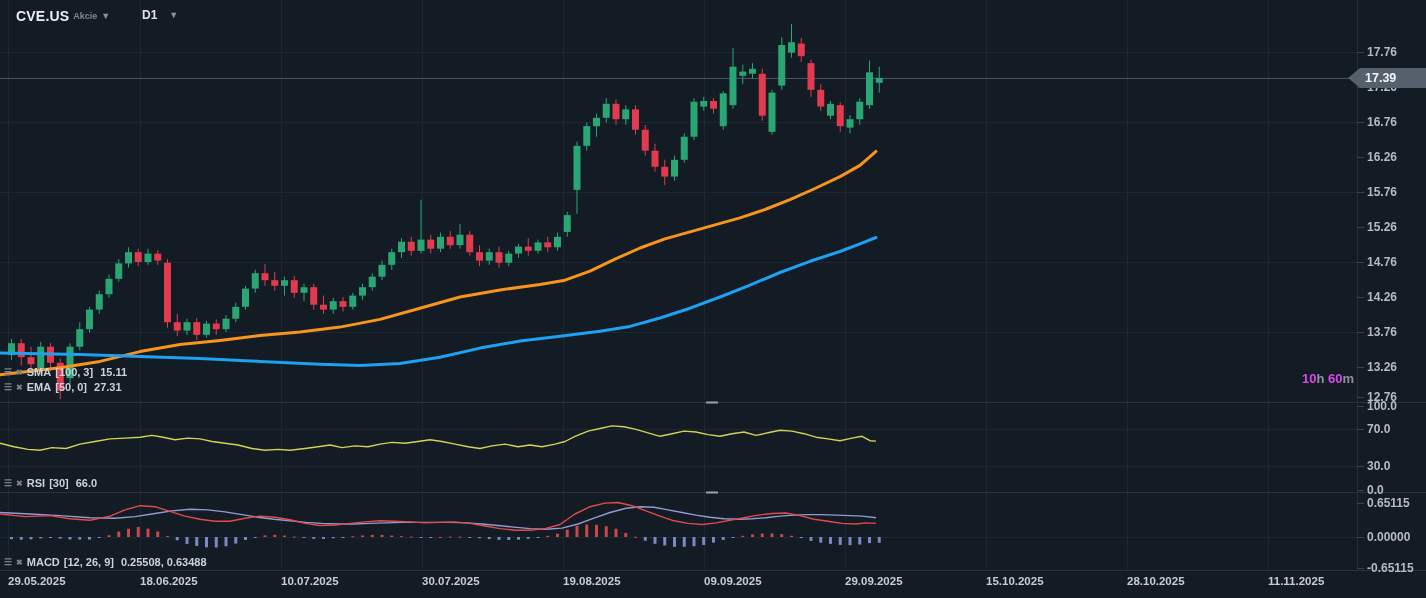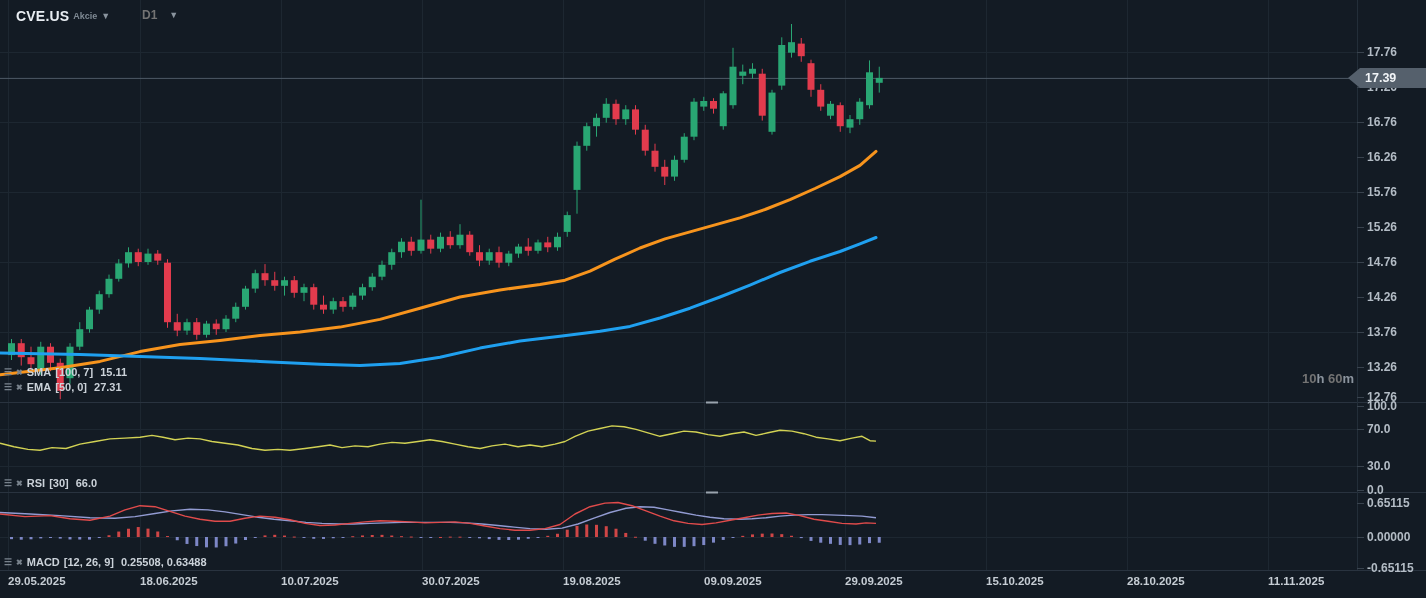--- a/index.html
+++ b/index.html
@@ -5,29 +5,29 @@
   html,body{margin:0;padding:0;background:#10171e;}
   .stage{position:relative;width:1426px;height:598px;background:#131b24;overflow:hidden;
          font-family:"Liberation Sans",sans-serif;-webkit-font-smoothing:antialiased;}
   .stage svg{position:absolute;left:0;top:0;}
   svg text{font-family:"Liberation Sans",sans-serif;}
   .hdr{position:absolute;top:8px;left:16px;display:flex;align-items:center;gap:0;z-index:5;}
   .sym{font-size:14px;font-weight:bold;color:#e9eef3;letter-spacing:.2px;}
   .symtype{font-size:9px;font-weight:bold;color:#7f8a94;margin-left:4px;}
   .caret{font-size:9px;color:#8a949e;margin-left:4px;}
   .tf{position:absolute;top:8px;left:142px;display:flex;align-items:center;gap:8px;z-index:5;}
-  .tfv{font-size:12px;font-weight:bold;color:#737373;}
+  .tfv{font-size:12px;font-weight:bold;color:#e5e5e5;}
   .indrow{position:absolute;display:flex;align-items:center;gap:4px;z-index:5;
           font-size:11px;font-weight:bold;color:#cbd2d9;white-space:nowrap;}
   .indrow .ic{color:#78828c;font-size:9px;line-height:9px;cursor:pointer;}
   .indrow .ic.x{font-size:8px;}
   .indrow .val{margin-left:3px;}
   .cd{position:absolute;top:371px;left:1180px;width:174px;text-align:right;z-index:5;
       font-size:13px;font-weight:bold;}
-  .cd .n{color:#737373;} .cd .u{color:#8b949e;font-weight:bold;}
+  .cd .n{color:#d946ef;} .cd .u{color:#8b949e;font-weight:bold;}
 </style>
 </head>
 <body>
 
 <div class="stage">
   <svg id="chart-svg" width="1426" height="598">
       <rect x="0" y="0" width="1426" height="598" fill="#131b24"></rect>
       <line x1="8.5" y1="0" x2="8.5" y2="570" stroke="#1d2731" stroke-width="1"></line>
       <line x1="140.5" y1="0" x2="140.5" y2="570" stroke="#1d2731" stroke-width="1"></line>
       <line x1="281.5" y1="0" x2="281.5" y2="570" stroke="#1d2731" stroke-width="1"></line>
@@ -385,21 +385,21 @@
   </div>
   <div class="tf">
     <span class="tfv">D1</span>
     <span class="caret">▼</span>
   </div>
 
   <div class="indrow" style="top:366px;left:4px;">
     <span class="ic">☰</span>
     <span class="ic x">✖</span>
     <span>SMA</span>
-    <span>[100, 7]</span>
+    <span>[100, 3]</span>
     <span class="val">15.11</span>
   </div>
   <div class="indrow" style="top:381px;left:4px;">
     <span class="ic">☰</span>
     <span class="ic x">✖</span>
     <span>EMA</span>
     <span>[50, 0]</span>
     <span class="val">27.31</span>
   </div>
   <div class="indrow" style="top:477px;left:4px;">

